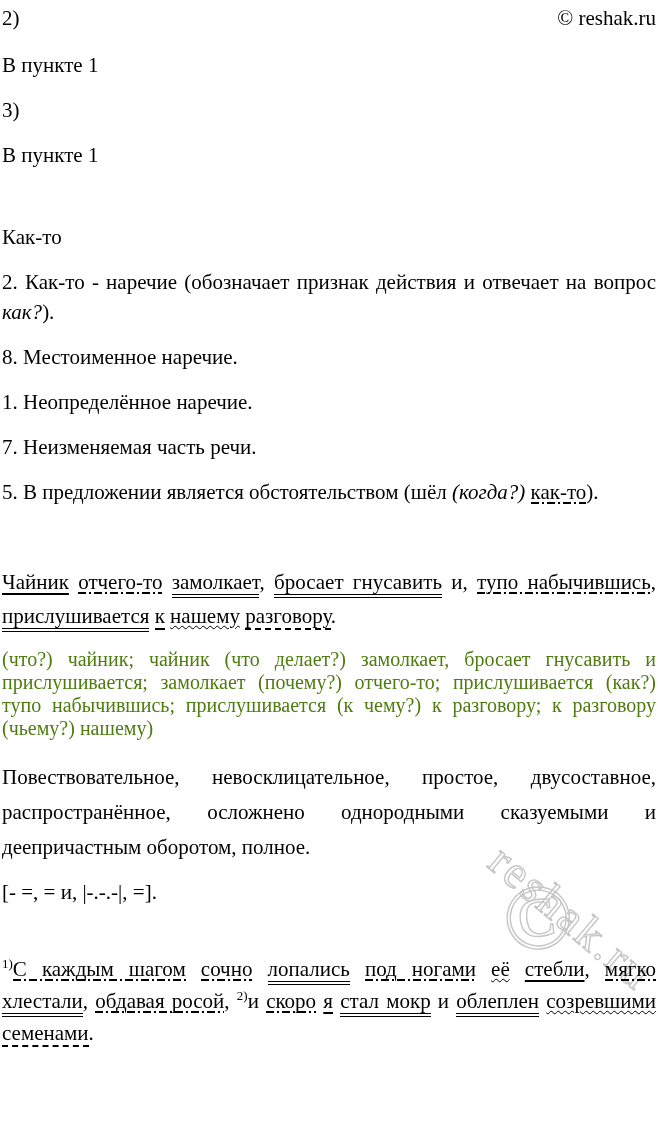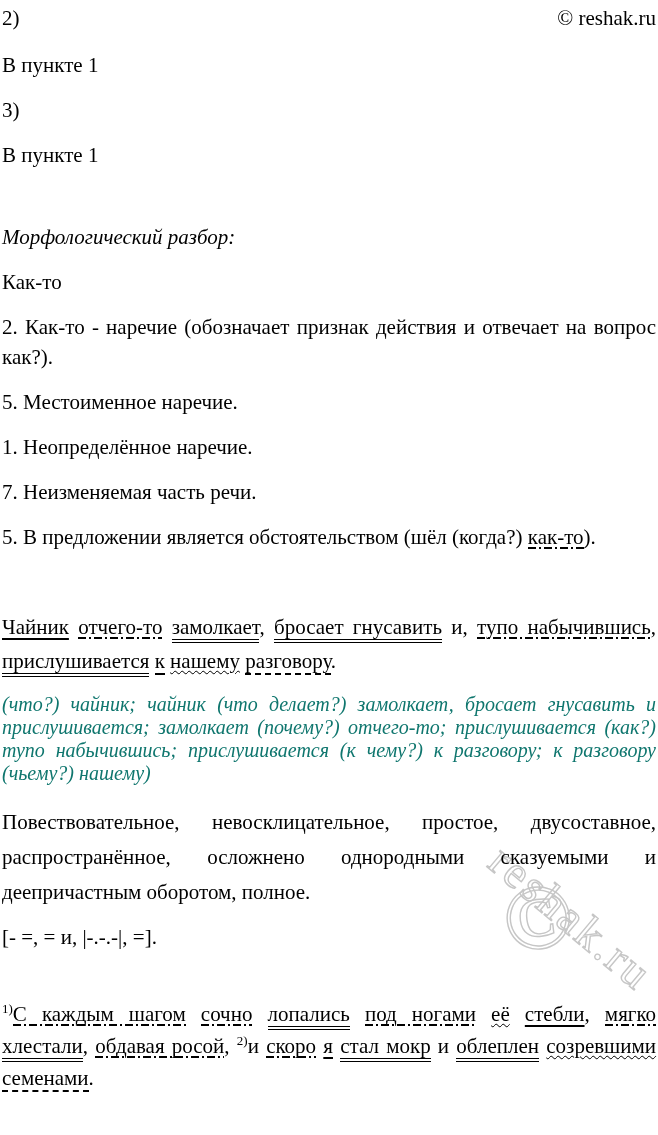--- a/index.html
+++ b/index.html
@@ -8,25 +8,25 @@
     background: #ffffff;
     font-family: "Liberation Serif", "DejaVu Serif", serif;
     font-size: 21px; color: #000;
     position: relative; overflow: hidden;
   }
   .content { position: relative; z-index: 1; padding: 3px 2px 0 2px; }
   p { margin: 0 0 15px 0; line-height: 30px; }
   .header-row { display: flex; justify-content: space-between; line-height: 30px; margin-bottom: 17px; }
   .just { text-align: justify; }
   .ith { font-style: italic; }
-  .it { }
+  .it { font-style: italic; }
   .mb-sec  { margin-bottom: 52px; }
   .mb-sec2 { margin-bottom: 58px; }
   .sent { line-height: 34px; }
-  .tan  { color: #0f766e; font-style: italic; font-size: 20px; line-height: 23px; margin-bottom: 20px; }
+  .tan  { color: #4d7c0f; font-size: 20px; line-height: 23px; margin-bottom: 20px; }
   .chars { line-height: 35px; margin-bottom: 12px; }
   .scheme { margin-bottom: 46px; }
   .foot { line-height: 32px; margin-bottom: 16px; }
 
   
   .u1 { text-decoration: underline solid; text-decoration-thickness: 2px; text-underline-offset: 4px; }
   .u2 { border-bottom: 4px double #000; }
   .uda { border-bottom: 2px dashed #000; }
   .uw { text-decoration: underline wavy; text-decoration-thickness: 1px; text-underline-offset: 2px; }
   .udd {
@@ -56,24 +56,23 @@
 
   <div class="header-row">
     <span>2)</span>
     <span>© reshak.ru</span>
   </div>
 
   <p>В пункте 1</p>
   <p>3)</p>
   <p class="mb-sec">В пункте 1</p>
 
-  <p class="ith">Морфологический разбор:</p>
   <p>Как-то</p>
   <p class="just"><span>2. Как-то - наречие (обозначает признак действия и отвечает на вопрос </span><span class="it">как?</span><span>).</span></p>
-  <p>5. Местоименное наречие.</p>
+  <p>8. Местоименное наречие.</p>
   <p>1. Неопределённое наречие.</p>
   <p>7. Неизменяемая часть речи.</p>
   <p class="mb-sec2"><span>5. В предложении является обстоятельством (шёл </span><span class="it">(когда?)</span><span> </span><span class="udd">как-то</span><span>).</span></p>
 
   <p class="just sent"><span class="u1">Чайник</span><span> </span><span class="udd">отчего-то</span><span> </span><span class="u2">замолкает</span><span>, </span><span class="u2">бросает гнусавить</span><span> и, </span><span class="udd">тупо набычившись</span><span>, </span><span class="u2">прислушивается</span><span> </span><span class="uda">к</span><span> </span><span class="uw">нашему</span><span> </span><span class="uda">разговору</span><span>.</span></p>
   <p class="just tan">(что?) чайник; чайник (что делает?) замолкает, бросает гнусавить и прислушивается; замолкает (почему?) отчего-то; прислушивается (как?) тупо набычившись; прислушивается (к чему?) к разговору; к разговору (чьему?) нашему)</p>
   <p class="just chars">Повествовательное, невосклицательное, простое, двусоставное, распространённое, осложнено однородными сказуемыми и деепричастным оборотом, полное.</p>
   <p class="scheme">[- =, = и, |-.-.-|, =].</p>
 
   <p class="just foot"><span class="sup">1)</span><span class="udd">С каждым шагом</span><span> </span><span class="udd">сочно</span><span> </span><span class="u2">лопались</span><span> </span><span class="udd">под ногами</span><span> </span><span class="uw">её</span><span> </span><span class="u1">стебли</span><span>, </span><span class="udd">мягко</span><span> </span><span class="u2">хлестали</span><span>, </span><span class="udd">обдавая росой</span><span>, </span><span class="sup">2)</span><span>и </span><span class="udd">скоро</span><span> </span><span class="u1">я</span><span> </span><span class="u2">стал мокр</span><span> и </span><span class="u2">облеплен</span><span> </span><span class="uw">созревшими</span><span> </span><span class="uda">семенами</span><span>.</span></p>

